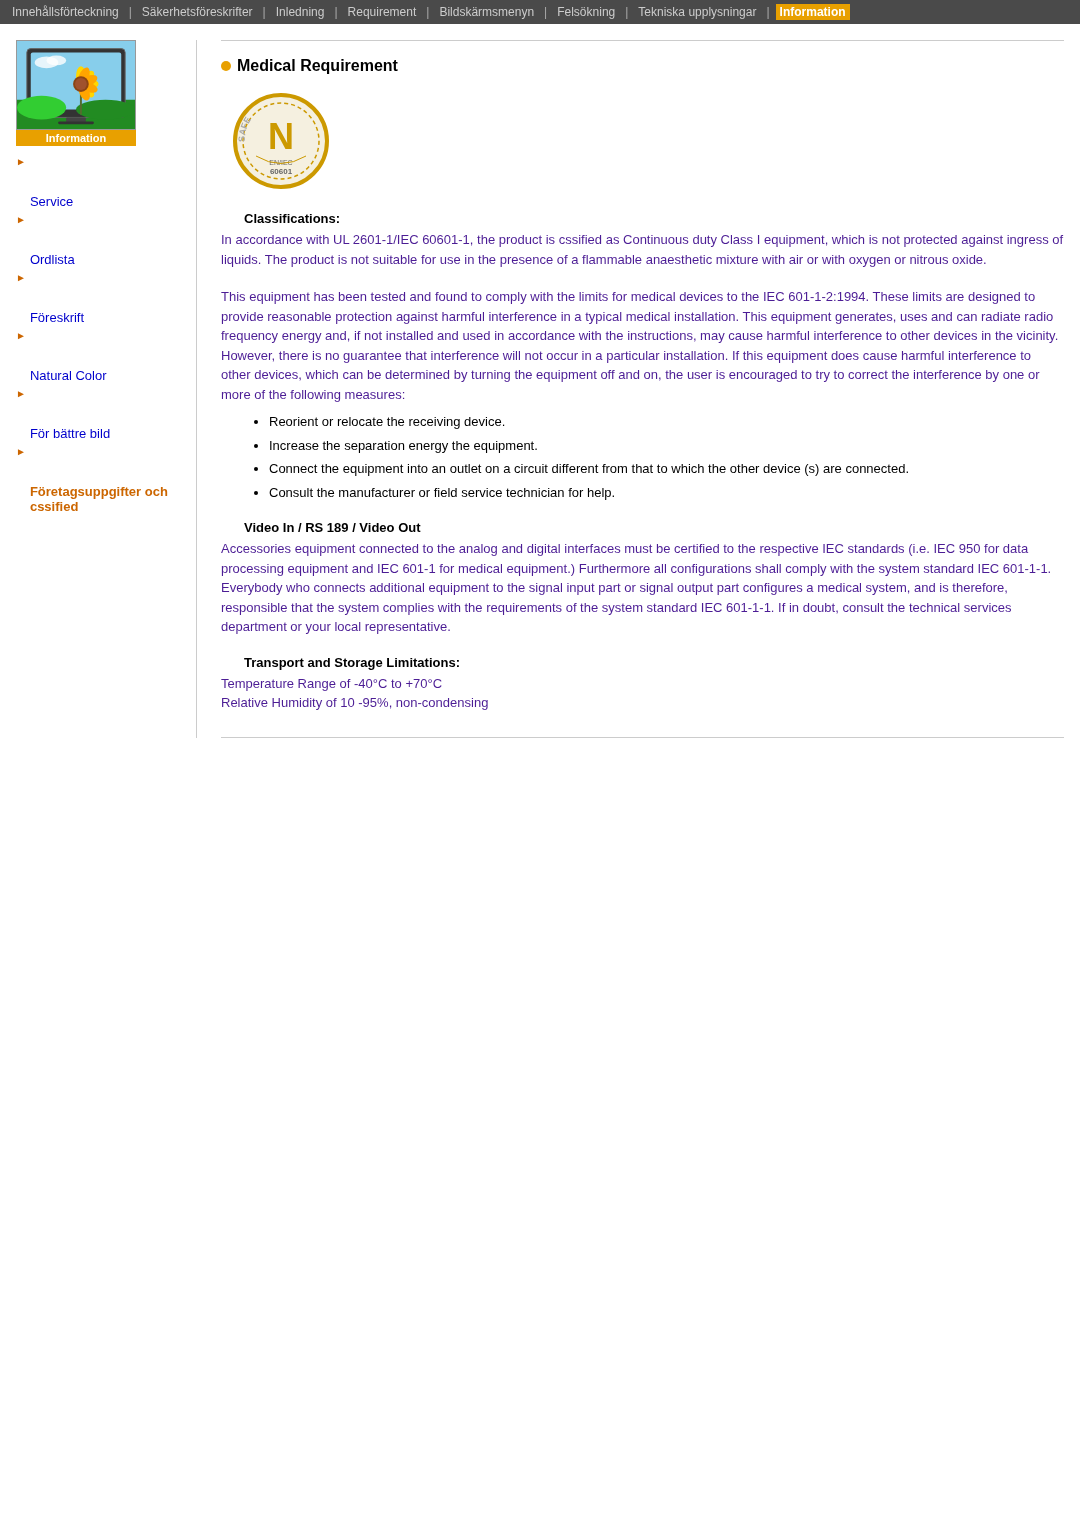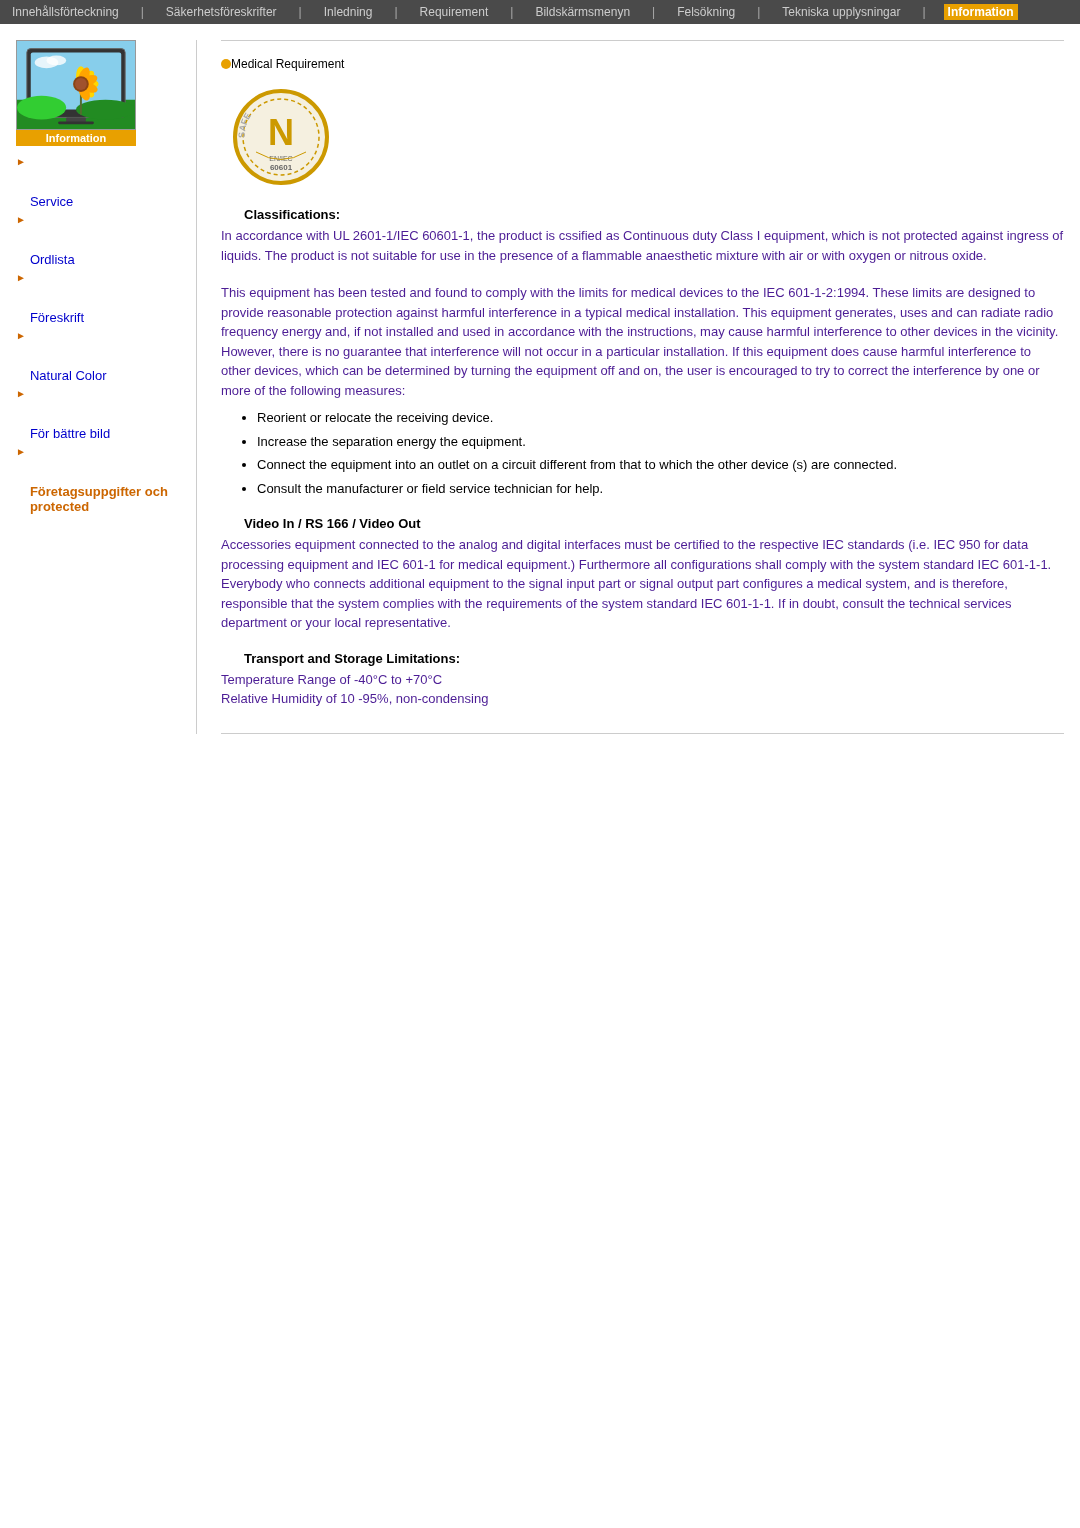--- a/index.html
+++ b/index.html
@@ -11,21 +11,21 @@
       width: 1080px;
     }
 
     
     .nav-bar {
       background: #4a4a4a;
       padding: 4px 8px;
       display: flex;
       flex-wrap: wrap;
       align-items: center;
-      gap: 16px;
+      gap: 4px;
     }
     .nav-bar a {
       color: #ccc;
       text-decoration: none;
       font-size: 12px;
       padding: 1px 4px;
       white-space: nowrap;
     }
     .nav-bar a.active {
       background: #e8a000;
@@ -110,25 +110,26 @@
       padding-left: 24px;
       border-left: 1px solid #ccc;
     }
 
     .content-top-rule {
       border-top: 1px solid #ccc;
       margin-bottom: 16px;
     }
 
     .section-title {
-      font-size: 12px;
-      font-weight: normal;
+      font-size: 16px;
+      font-weight: bold;
       margin-bottom: 16px;
       display: flex;
       align-items: center;
+      gap: 6px;
     }
     .section-title .bullet {
       width: 10px;
       height: 10px;
       background: #e8a000;
       border-radius: 50%;
       display: inline-block;
     }
 
     
@@ -150,21 +151,21 @@
       font-size: 13px;
       margin-left: 23px;
     }
     .subsection p {
       font-size: 13px;
       line-height: 1.5;
       color: #4c1d95;
     }
 
     .bullet-list {
-      margin: 8px 0 8px 36px;
+      margin: 8px 0 8px 48px;
     }
     .bullet-list li {
       margin-bottom: 4px;
       font-size: 13px;
       line-height: 1.5;
     }
 
     .content-bottom-rule {
       border-bottom: 1px solid #ccc;
       margin-top: 24px;
@@ -253,21 +254,21 @@
       <li>
         <span class="arrow">►</span>
         <a href="#">Natural Color</a>
       </li>
       <li>
         <span class="arrow">►</span>
         <a href="#">För bättre bild</a>
       </li>
       <li class="active">
         <span class="arrow active-arrow">►</span>
-        <a href="#">Företagsuppgifter och protected</a>
+        <a href="#">Företagsuppgifter och cssified</a>
       </li>
     </ul>
   </div>
 
   <div class="content">
     <div class="content-top-rule"></div>
 
     <div class="section-title">
       <span class="bullet"></span>
       <span>Medical Requirement</span>
@@ -303,21 +304,21 @@
       <p>This equipment has been tested and found to comply with the limits for medical devices to the IEC 601-1-2:1994. These limits are designed to provide reasonable protection against harmful interference in a typical medical installation. This equipment generates, uses and can radiate radio frequency energy and, if not installed and used in accordance with the instructions, may cause harmful interference to other devices in the vicinity. However, there is no guarantee that interference will not occur in a particular installation. If this equipment does cause harmful interference to other devices, which can be determined by turning the equipment off and on, the user is encouraged to try to correct the interference by one or more of the following measures:</p>
       <ul class="bullet-list">
         <li>Reorient or relocate the receiving device.</li>
         <li>Increase the separation energy the equipment.</li>
         <li>Connect the equipment into an outlet on a circuit different from that to which the other device (s) are connected.</li>
         <li>Consult the manufacturer or field service technician for help.</li>
       </ul>
     </div>
 
     <div class="subsection">
-      <div class="subsection-title">Video In / RS 166 / Video Out</div>
+      <div class="subsection-title">Video In / RS 189 / Video Out</div>
       <p>Accessories equipment connected to the analog and digital interfaces must be certified to the respective IEC standards (i.e. IEC 950 for data processing equipment and IEC 601-1 for medical equipment.) Furthermore all configurations shall comply with the system standard IEC 601-1-1. Everybody who connects additional equipment to the signal input part or signal output part configures a medical system, and is therefore, responsible that the system complies with the requirements of the system standard IEC 601-1-1. If in doubt, consult the technical services department or your local representative.</p>
     </div>
 
     <div class="subsection">
       <div class="subsection-title">Transport and Storage Limitations:</div>
       <p>Temperature Range of -40°C to +70°C</p>
       <p>Relative Humidity of 10 -95%, non-condensing</p>
     </div>
 
     <div class="content-bottom-rule"></div>

